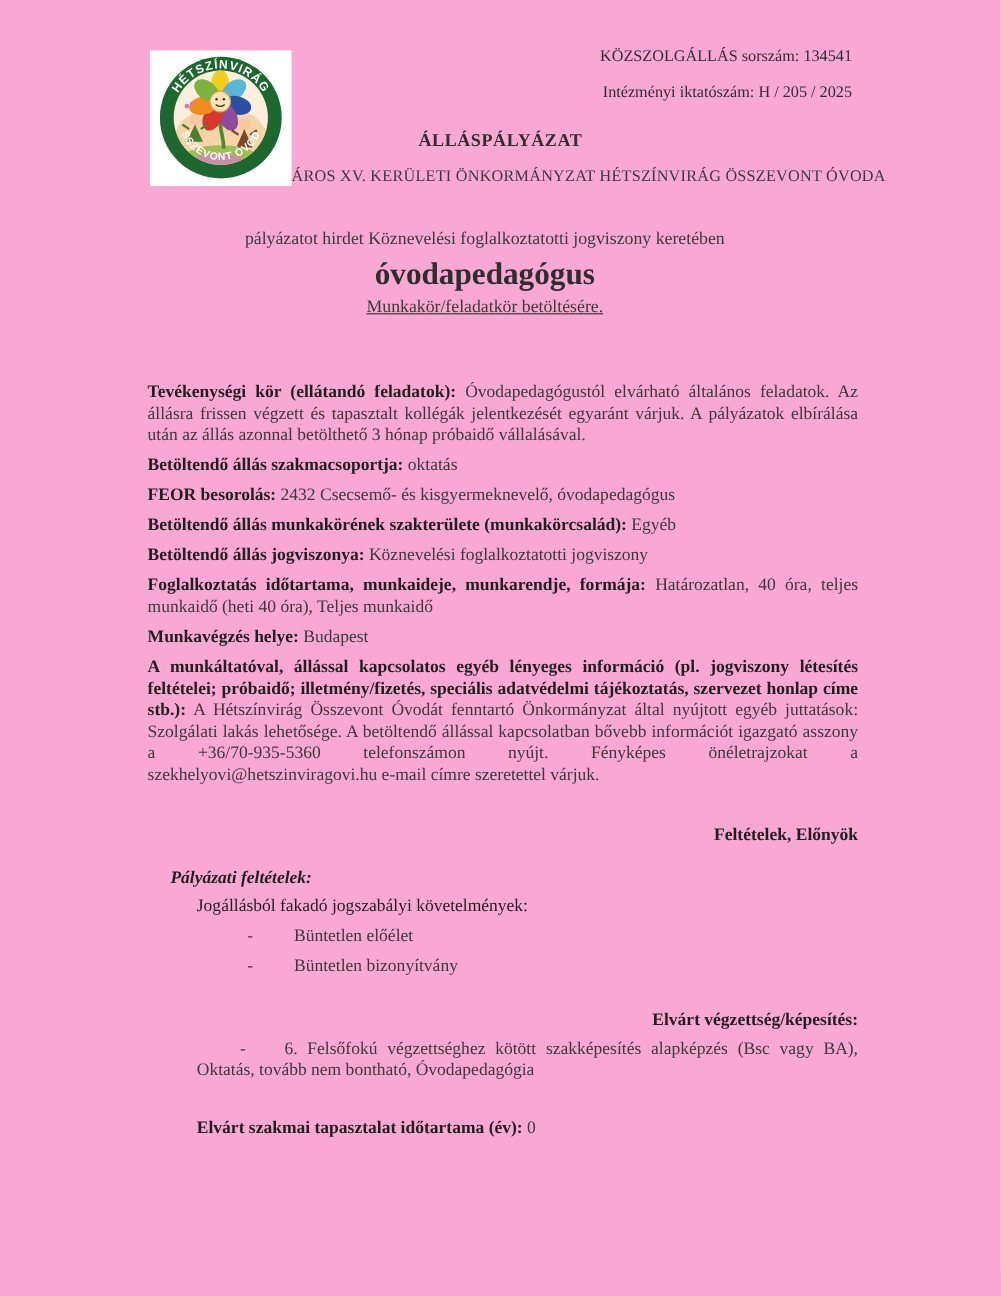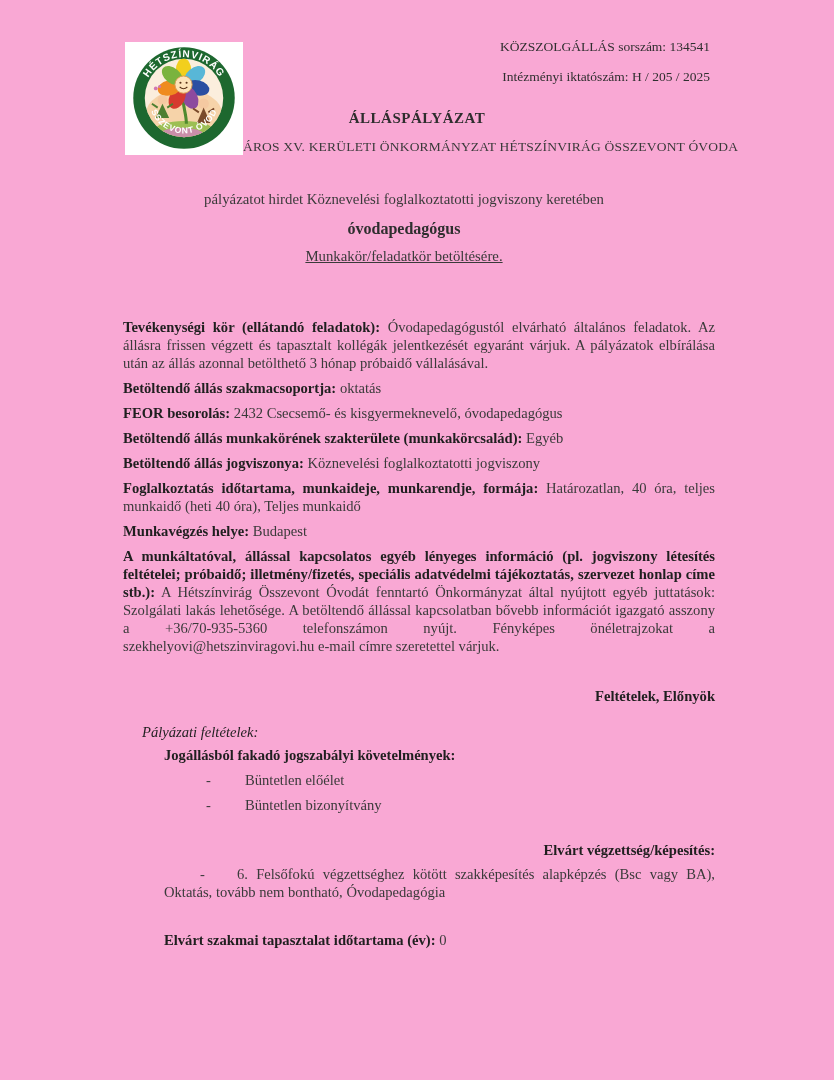--- a/index.html
+++ b/index.html
@@ -17,32 +17,32 @@
   .logo-box { position:absolute; top:42px; left:125px; width:118px; height:113px; background:#fff; z-index:5; }
   .logo-box svg { display:block; margin:2px auto 0 auto; }
 
   .doc-title { position:absolute; top:110px; left:0; width:834px; text-align:center;
                font-weight:bold; font-size:15px; letter-spacing:.5px; color:#2e2e2e; }
   .org-line  { position:absolute; top:139px; left:233px; font-size:13.5px; white-space:nowrap;
                letter-spacing:.2px; color:#3a3a3a; z-index:1; }
 
   .center-block { position:absolute; top:190px; left:0; width:808px; text-align:center; }
   .intro-line { font-size:14.8px; line-height:18px; margin-bottom:8px; }
-  .position-title { font-size:16px; font-weight:bold; line-height:26px; margin-bottom:5px; color:#2e2e2e; }
+  .position-title { font-size:26px; font-weight:bold; line-height:26px; margin-bottom:5px; color:#2e2e2e; }
   .position-subtitle { font-size:14.8px; line-height:18px;text-decoration:underline; }
 
   
   .body-block { position:absolute; top:318px; left:123px; width:592px;
                 font-size:14.6px; line-height:18px; text-align:justify; }
   .body-block p { margin:0 0 7px 0; }
   .lbl { font-weight:bold; color:#1f1f1f; }
 
   .cond-heading { font-weight:bold; text-align:right; margin:32px 0 0 0; color:#1f1f1f; }
-  .cond-sub { font-weight:normal; font-style:italic; text-align:left; margin:18px 0 0 19px; color:#1f1f1f; }
-  .cond-legal-heading { font-weight:bold; text-align:left; margin:5px 0 0 41px; color:#1f1f1f; }
+  .cond-sub { font-weight:bold; font-style:italic; text-align:left; margin:18px 0 0 19px; color:#1f1f1f; }
+  .cond-legal-heading { font-weight:normal; text-align:left; margin:5px 0 0 41px; color:#1f1f1f; }
   .bullet-row { text-align:left; margin:7px 0 0 83px; }
   .bullet-row .dash { display:inline-block; width:39px; }
   .edu-heading { font-weight:bold; text-align:right; margin:27px 0 0 41px; color:#1f1f1f; }
   .edu-item { margin:6px 0 0 41px !important; text-align:justify; text-indent:36px; }
   .edu-item .dash { display:inline-block; width:37px; text-indent:0; }
   .experience-row { text-align:left; margin:30px 0 0 41px; }
 </style>
 </head>
 <body>
 

